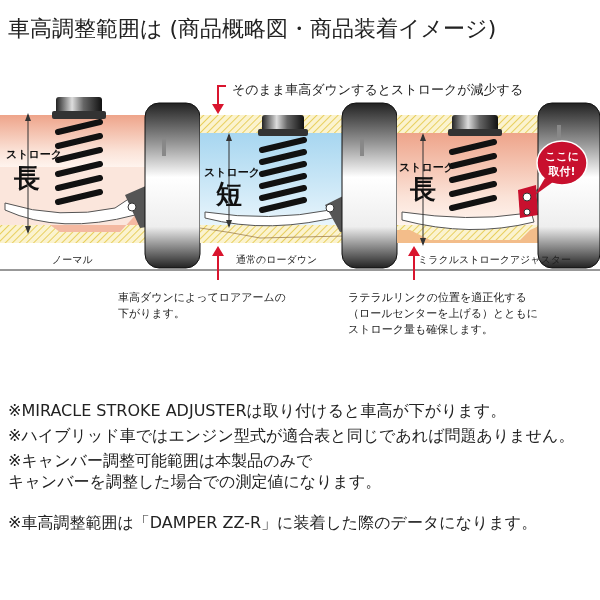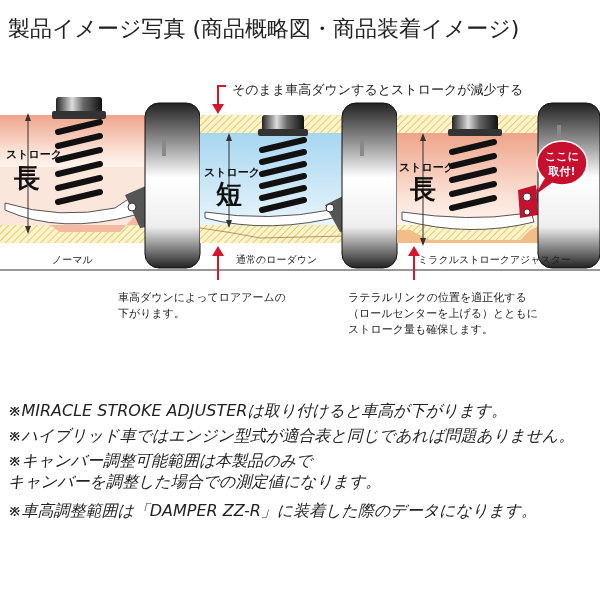--- a/index.html
+++ b/index.html
@@ -2,27 +2,27 @@
 <html><head>
 <meta charset="utf-8">
 <style>
   html,body{margin:0;padding:0;background:#fff;}
   body{width:600px;height:600px;position:relative;overflow:hidden;font-family:"DejaVu Sans",sans-serif;color:#222;}
   .title{position:absolute;left:8px;top:14px;font-size:22px;letter-spacing:0px;color:#222;white-space:nowrap;}
   .diagram{position:absolute;left:0;top:70px;width:600px;height:210px;}
   .note-top{position:absolute;left:232px;top:81px;font-size:13px;white-space:nowrap;color:#222;}
   .cap{position:absolute;font-size:11px;line-height:16px;color:#222;white-space:nowrap;}
   .notes{position:absolute;left:8px;top:398px;font-size:16px;line-height:25px;color:#222;}
-  .notes div{white-space:nowrap;font-style:italic;}
-  .notes .gap{margin-top:4px;}
+  .notes div{white-space:nowrap;}
+  .notes .gap{margin-top:16px;}
 </style>
 </head>
 <body>
 
-<div class="title">製品イメージ写真 (商品概略図・商品装着イメージ)</div>
+<div class="title">車高調整範囲は (商品概略図・商品装着イメージ)</div>
 
 <svg class="diagram" width="600" height="210" viewBox="0 70 600 210" xmlns="http://www.w3.org/2000/svg">
   <defs>
     <pattern id="hatch" width="5" height="5" patternUnits="userSpaceOnUse" patternTransform="rotate(45)">
       <rect width="5" height="5" fill="#fbf3cf"></rect>
       <line x1="0" y1="0" x2="0" y2="5" stroke="#e8cf5e" stroke-width="2"></line>
     </pattern>
     <linearGradient id="salmon" x1="0" y1="0" x2="0" y2="1">
       <stop offset="0" stop-color="#eea48a"></stop>
       <stop offset="0.7" stop-color="#fbe3d8"></stop>

